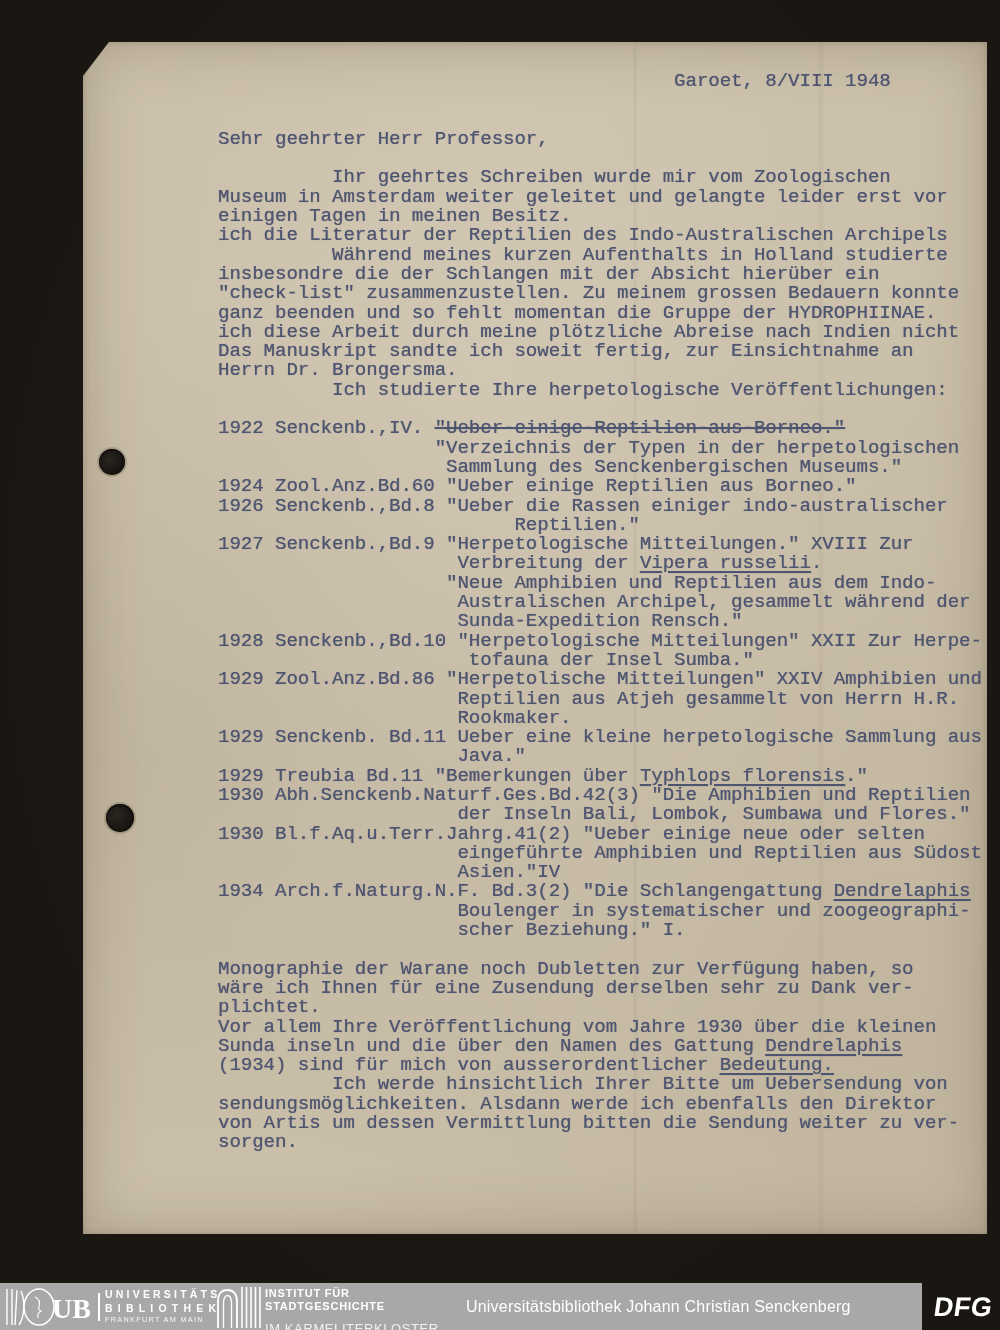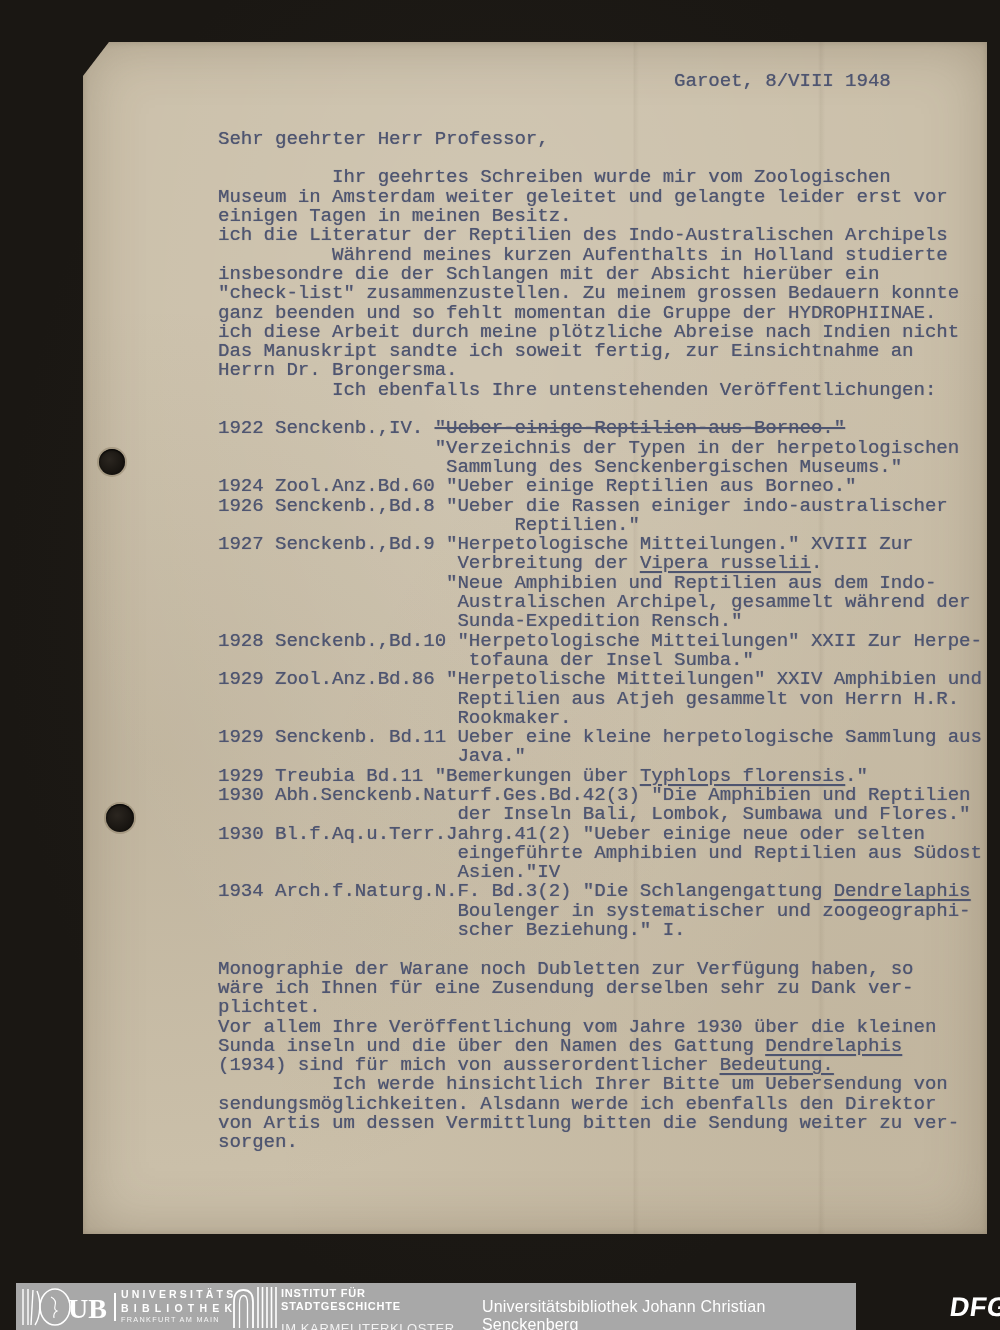--- a/index.html
+++ b/index.html
@@ -37,21 +37,21 @@
     font-family:"Liberation Mono", monospace;
     font-size:19px;line-height:19.3px;
     color:#4e5570;
     text-shadow:0 0 0.8px rgba(70,75,110,0.55), 0.4px 0.3px 0.4px rgba(70,75,110,0.30);
   }
   .tl{white-space:pre;height:19.3px;}
   .strike{text-decoration:line-through;text-decoration-thickness:1.6px;}
   .under{text-decoration:underline;text-decoration-thickness:1.5px;text-underline-offset:3px;}
   
   .footer-bar{
-    position:absolute;left:16px;top:1283px;width:840px;height:47px;
+    position:absolute;left:0;top:1283px;width:922px;height:47px;
     background:#a8a8a8;color:#fff;
   }
   .f-abs{position:absolute;}
   .ub-logo-svg{left:4px;top:3px;}
   .ub-divider{left:98px;top:10px;width:2px;height:28px;background:#fff;}
   .ub-text{left:105px;top:6px;line-height:1;}
   .ub-line1{font-size:10.5px;font-weight:600;letter-spacing:3.2px;}
   .ub-line2{font-size:10.5px;font-weight:600;letter-spacing:5.2px;margin-top:3px;}
   .ub-line3{font-size:7.3px;letter-spacing:1.3px;margin-top:3px;opacity:0.9;}
   .inst-logo-svg{left:213px;top:3px;}
@@ -80,21 +80,21 @@
         <div class="tl"><span>Museum in Amsterdam weiter geleitet und gelangte leider erst vor</span></div>
         <div class="tl"><span>einigen Tagen in meinen Besitz.</span></div>
         <div class="tl"><span>ich die Literatur der Reptilien des Indo-Australischen Archipels</span></div>
         <div class="tl"><span>          Während meines kurzen Aufenthalts in Holland studierte</span></div>
         <div class="tl"><span>insbesondre die der Schlangen mit der Absicht hierüber ein</span></div>
         <div class="tl"><span>"check-list" zusammenzustellen. Zu meinem grossen Bedauern konnte</span></div>
         <div class="tl"><span>ganz beenden und so fehlt momentan die Gruppe der HYDROPHIINAE.</span></div>
         <div class="tl"><span>ich diese Arbeit durch meine plötzliche Abreise nach Indien nicht</span></div>
         <div class="tl"><span>Das Manuskript sandte ich soweit fertig, zur Einsichtnahme an</span></div>
         <div class="tl"><span>Herrn Dr. Brongersma.</span></div>
-        <div class="tl"><span>          Ich ebenfalls Ihre untenstehenden Veröffentlichungen:</span></div>
+        <div class="tl"><span>          Ich studierte Ihre herpetologische Veröffentlichungen:</span></div>
         <div class="tl"> </div>
         <div class="tl"><span>1922 Senckenb.,IV. </span><span class="strike">"Ueber-einige-Reptilien-aus-Borneo."</span></div>
         <div class="tl"><span>                   "Verzeichnis der Typen in der herpetologischen</span></div>
         <div class="tl"><span>                    Sammlung des Senckenbergischen Museums."</span></div>
         <div class="tl"><span>1924 Zool.Anz.Bd.60 "Ueber einige Reptilien aus Borneo."</span></div>
         <div class="tl"><span>1926 Senckenb.,Bd.8 "Ueber die Rassen einiger indo-australischer</span></div>
         <div class="tl"><span>                          Reptilien."</span></div>
         <div class="tl"><span>1927 Senckenb.,Bd.9 "Herpetologische Mitteilungen." XVIII Zur</span></div>
         <div class="tl"><span>                     Verbreitung der </span><span class="under">Vipera russelii</span><span>.</span></div>
         <div class="tl"><span>                    "Neue Amphibien und Reptilien aus dem Indo-</span></div>

